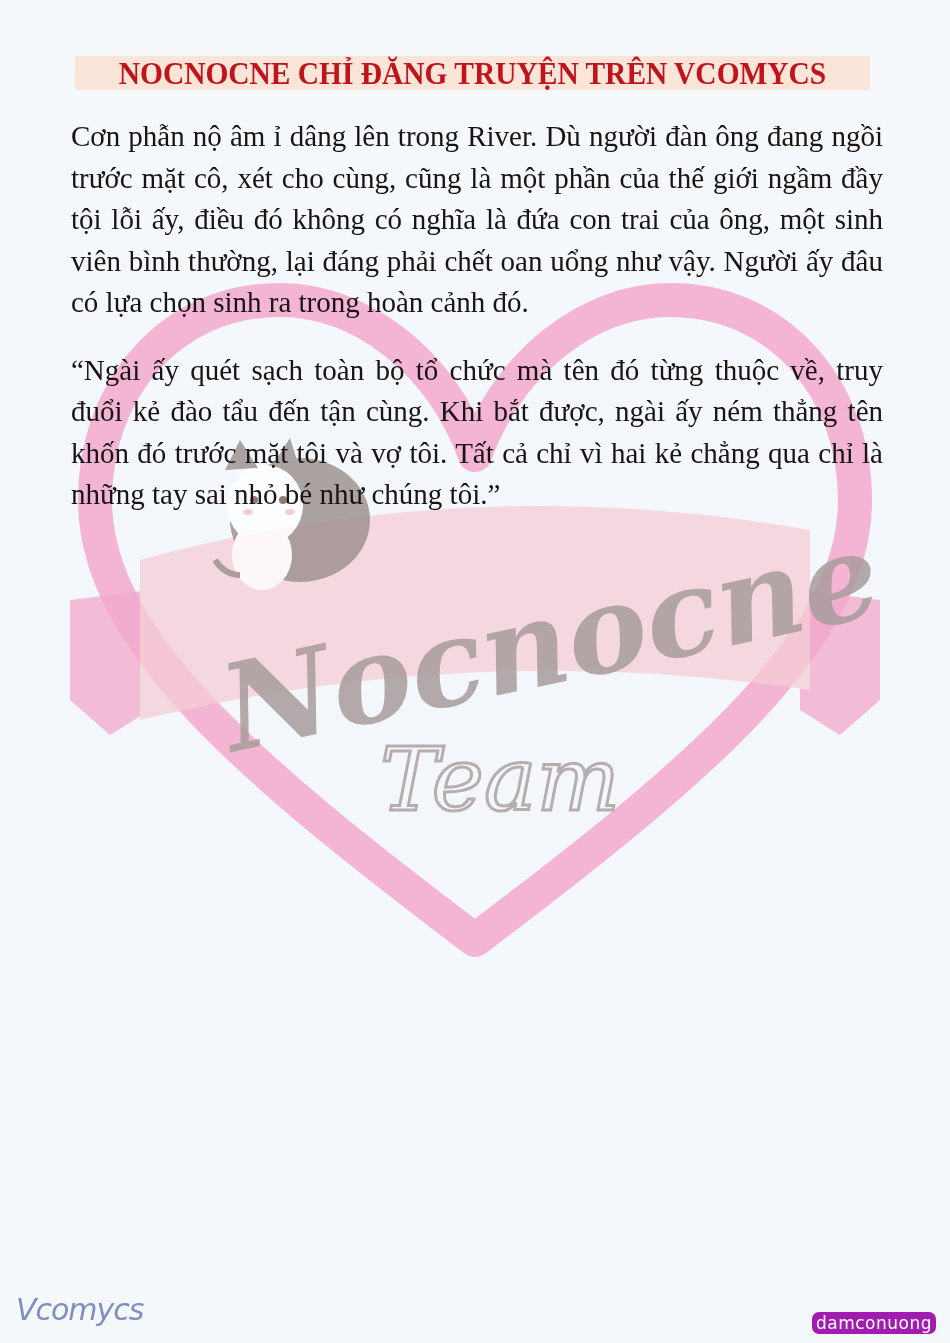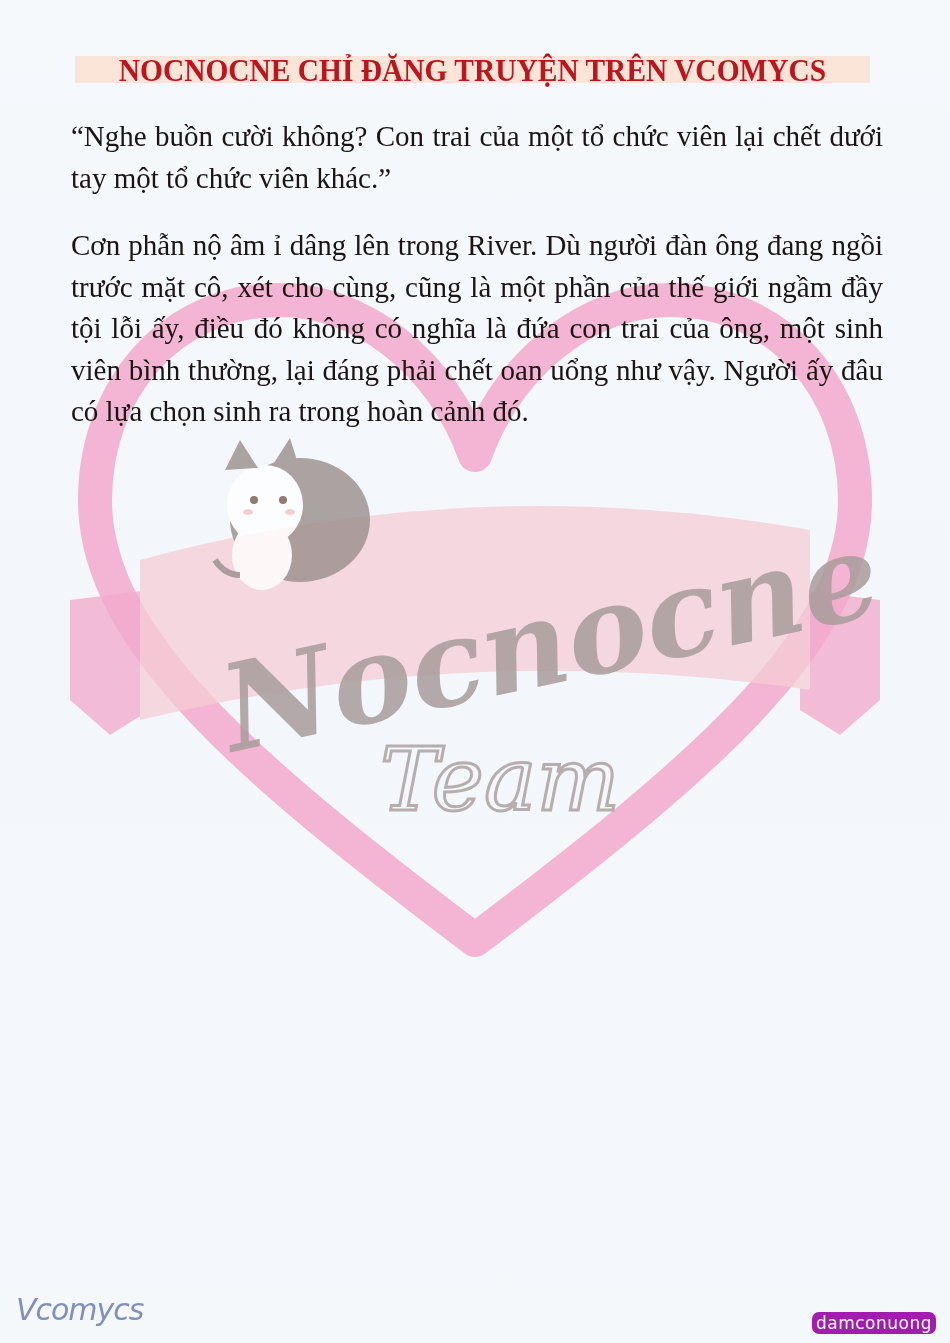--- a/index.html
+++ b/index.html
@@ -25,21 +25,21 @@
       left: 0; top: 0;
       width: 950px; height: 1343px;
       pointer-events: none;
       z-index: 1;
     }
     .header-banner {
       position: absolute;
       left: 75px;
       top: 56px;
       width: 795px;
-      height: 27px;
+      height: 34px;
       background: #fbe5d9;
       z-index: 2;
       display: flex;
       align-items: center;
       justify-content: center;
     }
     .header-title {
       font-family: "Liberation Serif", "DejaVu Serif", serif;
       font-weight: bold;
       color: #c0141c;
@@ -129,18 +129,18 @@
   <text x="215" y="700" transform="rotate(-12 470 640)" font-family="DejaVu Serif, serif" font-weight="bold" font-style="italic" font-size="120" fill="#a89c9c" opacity="0.85">Nocnocne</text>
 
   <text x="380" y="810" font-family="DejaVu Serif, serif" font-style="italic" font-size="88" fill="none" stroke="#a89c9c" stroke-width="3" opacity="0.8">Team</text>
 </svg>
 
 <div class="header-banner">
   <span class="header-title">NOCNOCNE CHỈ ĐĂNG TRUYỆN TRÊN VCOMYCS</span>
 </div>
 
 <div class="content">
-  <p class="para">“Nghe buồn cười không? Con trai của một tổ chức viên lại chết dưới tay một tổ chức viên khác.”</p>
   <p class="para">Cơn phẫn nộ âm ỉ dâng lên trong River. Dù người đàn ông đang ngồi trước mặt cô, xét cho cùng, cũng là một phần của thế giới ngầm đầy tội lỗi ấy, điều đó không có nghĩa là đứa con trai của ông, một sinh viên bình thường, lại đáng phải chết oan uổng như vậy. Người ấy đâu có lựa chọn sinh ra trong hoàn cảnh đó.</p>
+  <p class="para">“Ngài ấy quét sạch toàn bộ tổ chức mà tên đó từng thuộc về, truy đuổi kẻ đào tẩu đến tận cùng. Khi bắt được, ngài ấy ném thẳng tên khốn đó trước mặt tôi và vợ tôi. Tất cả chỉ vì hai kẻ chẳng qua chỉ là những tay sai nhỏ bé như chúng tôi.”</p>
 </div>
 
 <div class="footer-logo">Vcomycs</div>
 <div class="footer-badge">damconuong</div>
 
 </body></html>

